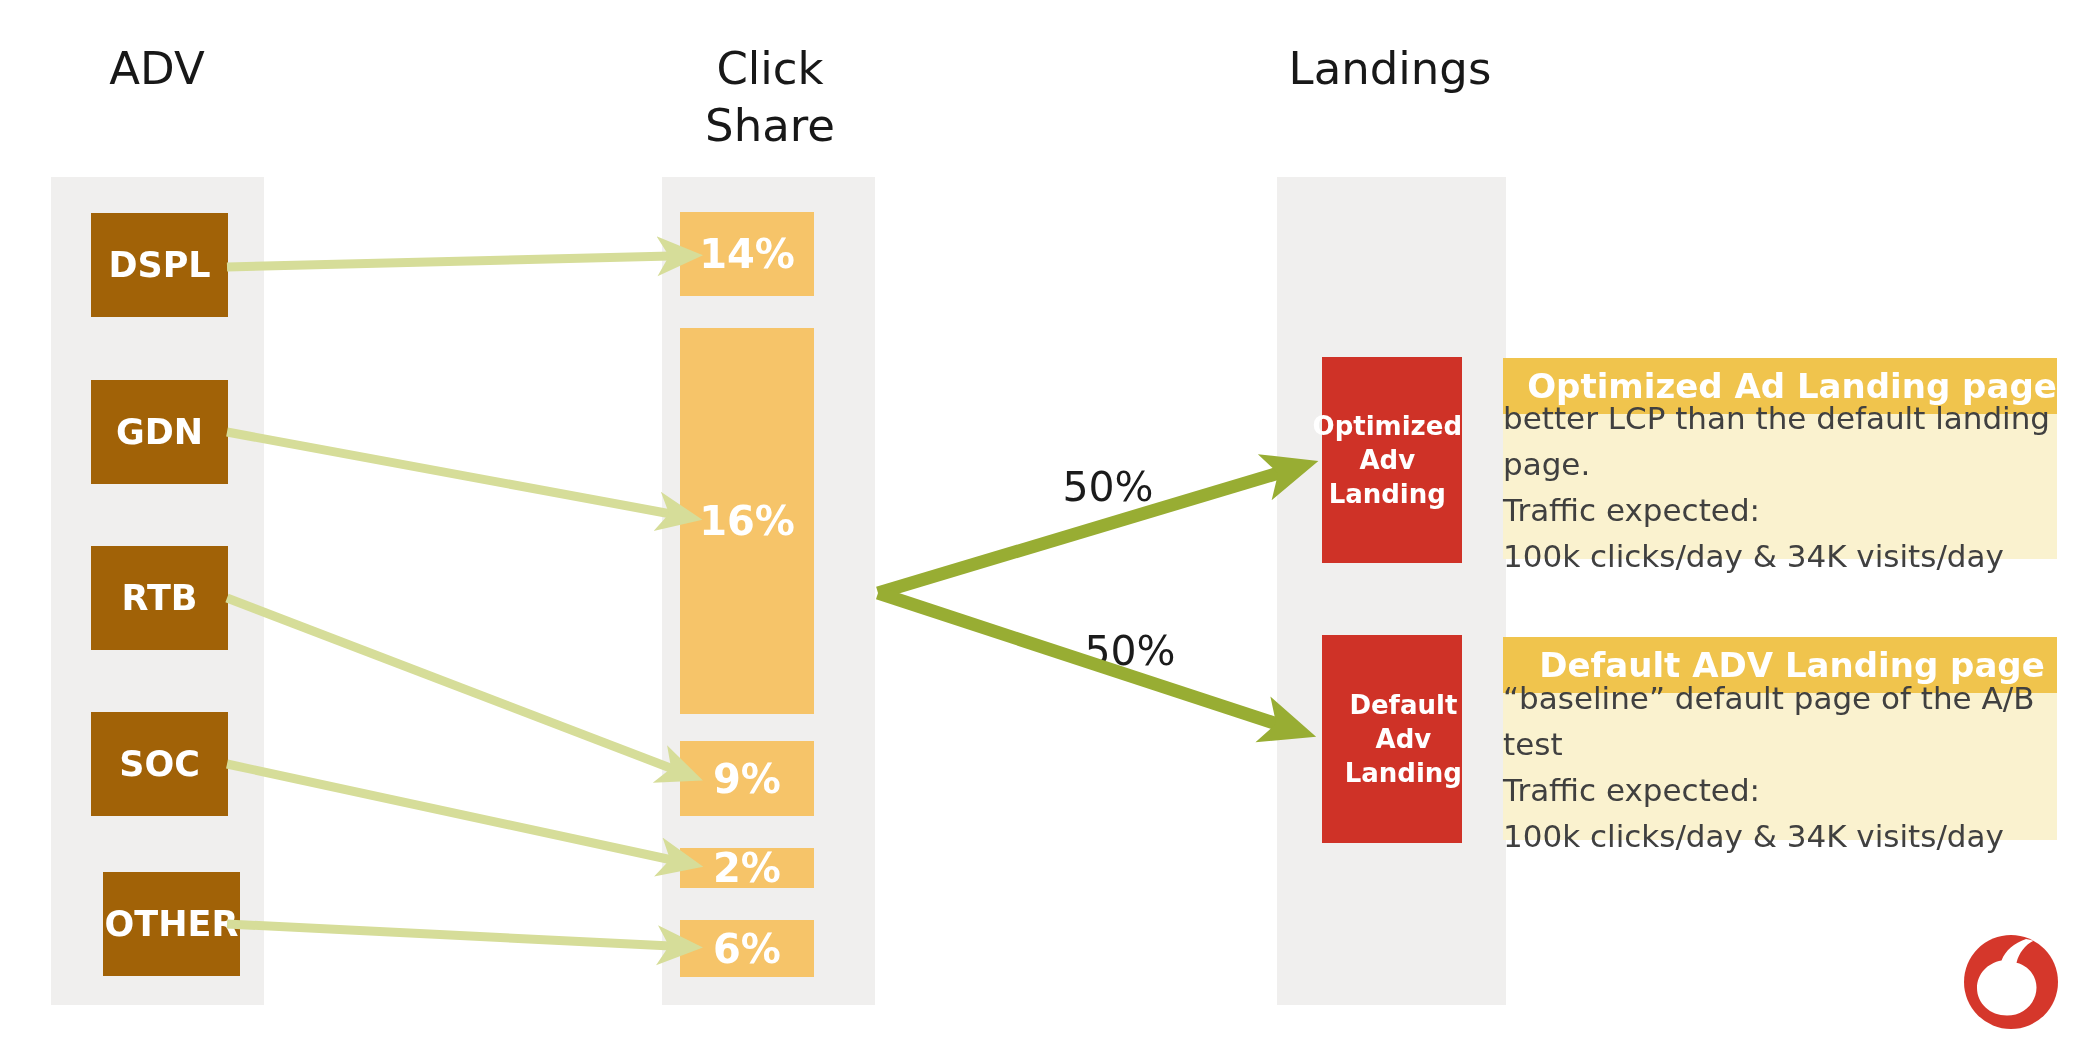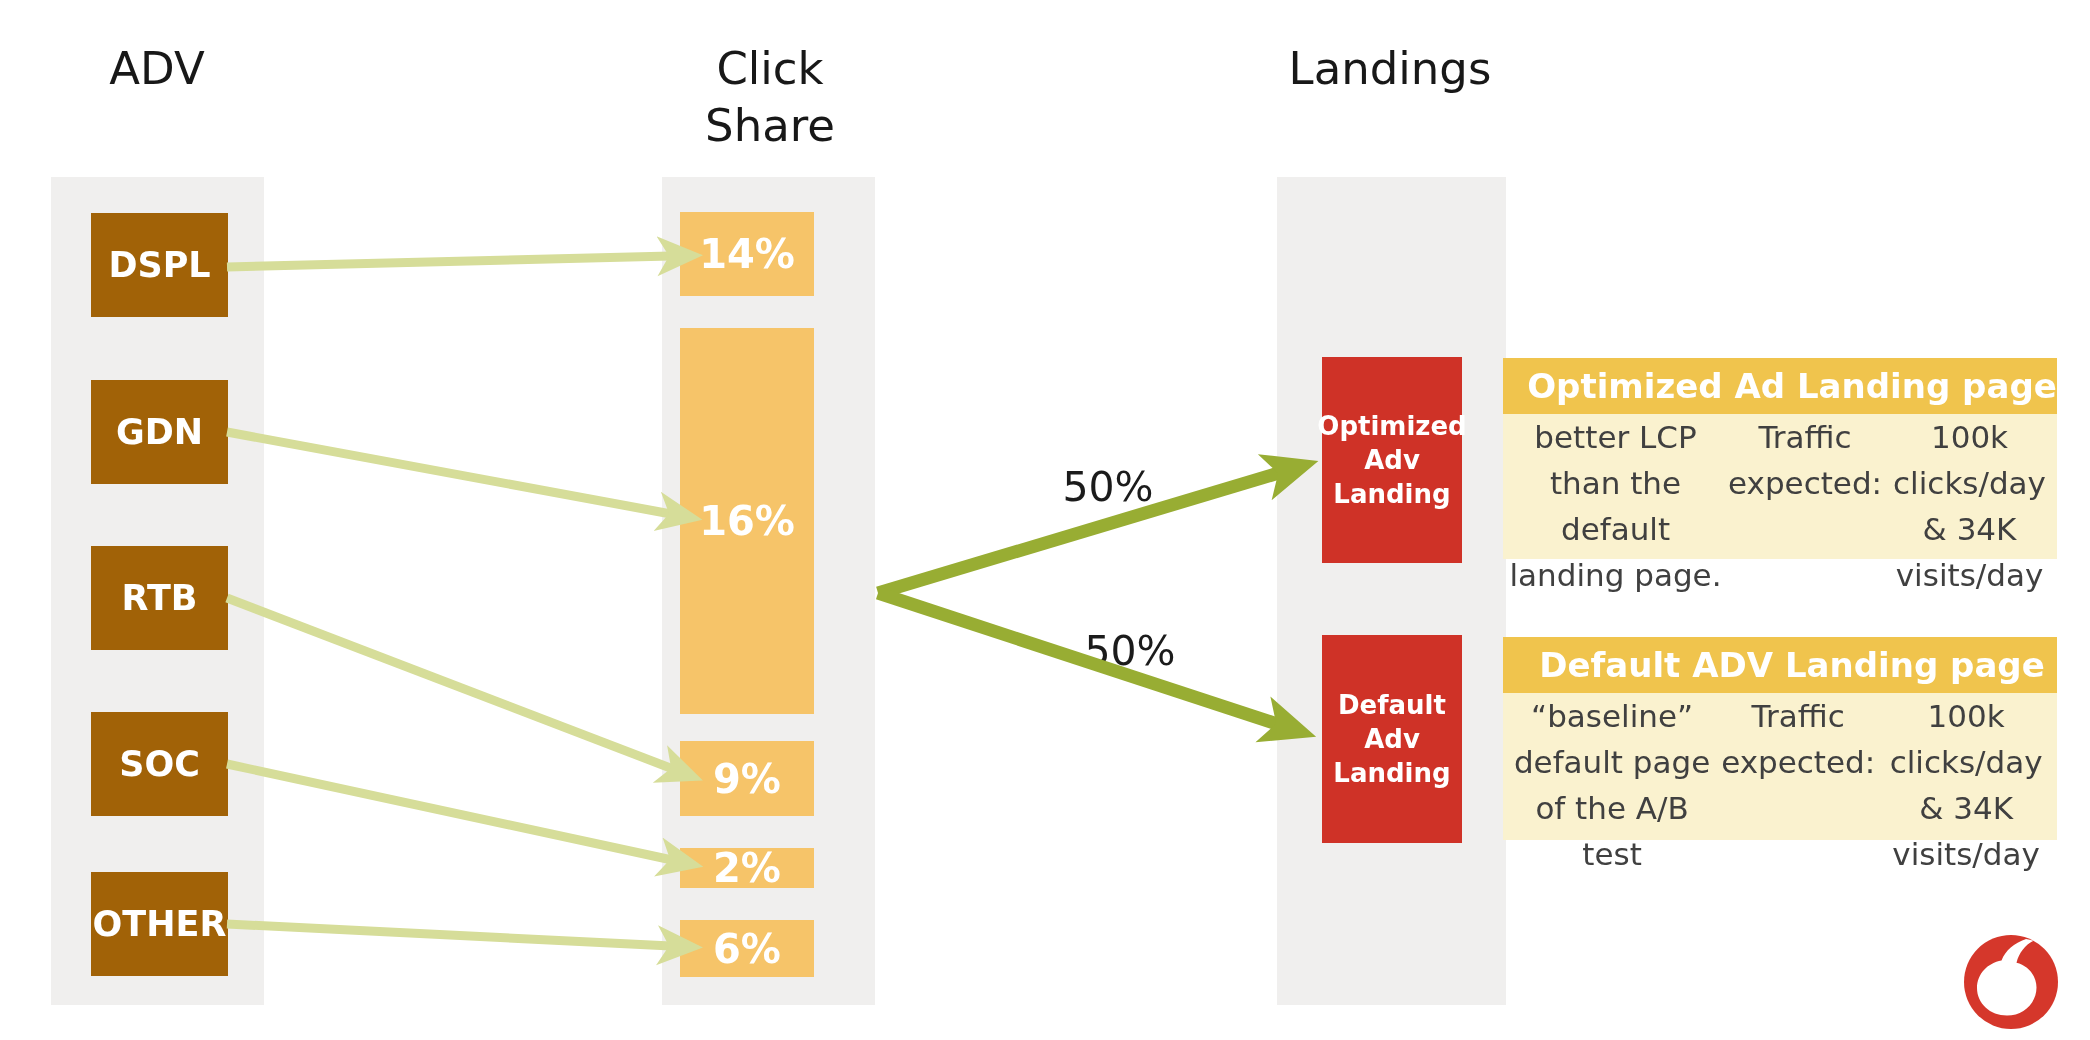--- a/index.html
+++ b/index.html
@@ -17,35 +17,35 @@
     display:flex;align-items:center;justify-content:center;
     color:#ffffff;font-weight:bold;font-size:35px;text-align:center;
   }
   .share{
     position:absolute;left:680px;width:134px;background:#f6c469;
     display:flex;align-items:center;justify-content:center;
     color:#ffffff;font-weight:bold;font-size:40px;
   }
   .redbox{
     position:absolute;left:1322px;width:140px;background:#cf3227;
-    display:flex;align-items:center;justify-content:center;text-align:center;
+    display:flex;align-items:center;justify-content:flex-end;text-align:center;
     color:#ffffff;font-weight:bold;font-size:26px;line-height:34px;
   }
   .splitlabel{
     position:absolute;transform:translate(-50%,-50%);
     font-size:41px;color:#1b1b1b;
   }
   .card{position:absolute;left:1503px;width:554px;}
   .card-h{
     height:56px;background:#f0c44d;display:flex;align-items:center;justify-content:center;
     color:#ffffff;font-weight:bold;font-size:34px;padding-left:24px;
   }
   .card-b{
-    background:#faf2cf;display:flex;flex-direction:row;justify-content:center;
-    text-align:center;color:#404040;font-size:31px;line-height:46px;
+    background:#faf2cf;display:flex;flex-direction:column;justify-content:center;
+    color:#404040;font-size:31px;line-height:46px;
   }
   .overlay{position:absolute;left:0;top:0;pointer-events:none;}
   .logo{position:absolute;left:1963px;top:934px;width:96px;height:96px;}
   .line2{display:block;}
 </style>
 </head>
 <body>
 
 <div class="stage">
 
@@ -69,21 +69,21 @@
     </div>
   <div class="chan" style="top:380px;">
       <span>GDN</span>
     </div>
   <div class="chan" style="top:546px;">
       <span>RTB</span>
     </div>
   <div class="chan" style="top:712px;">
       <span>SOC</span>
     </div>
-  <div class="chan" style="top:872px;">
+  <div class="chan" style="top:872px;margin-left:12px;">
       <span>OTHER</span>
     </div>
 
   <div class="share" style="top:212px;height:84px;">
       <span>14%</span>
     </div>
   <div class="share" style="top:328px;height:386px;">
       <span>16%</span>
     </div>
   <div class="share" style="top:741px;height:75px;">

